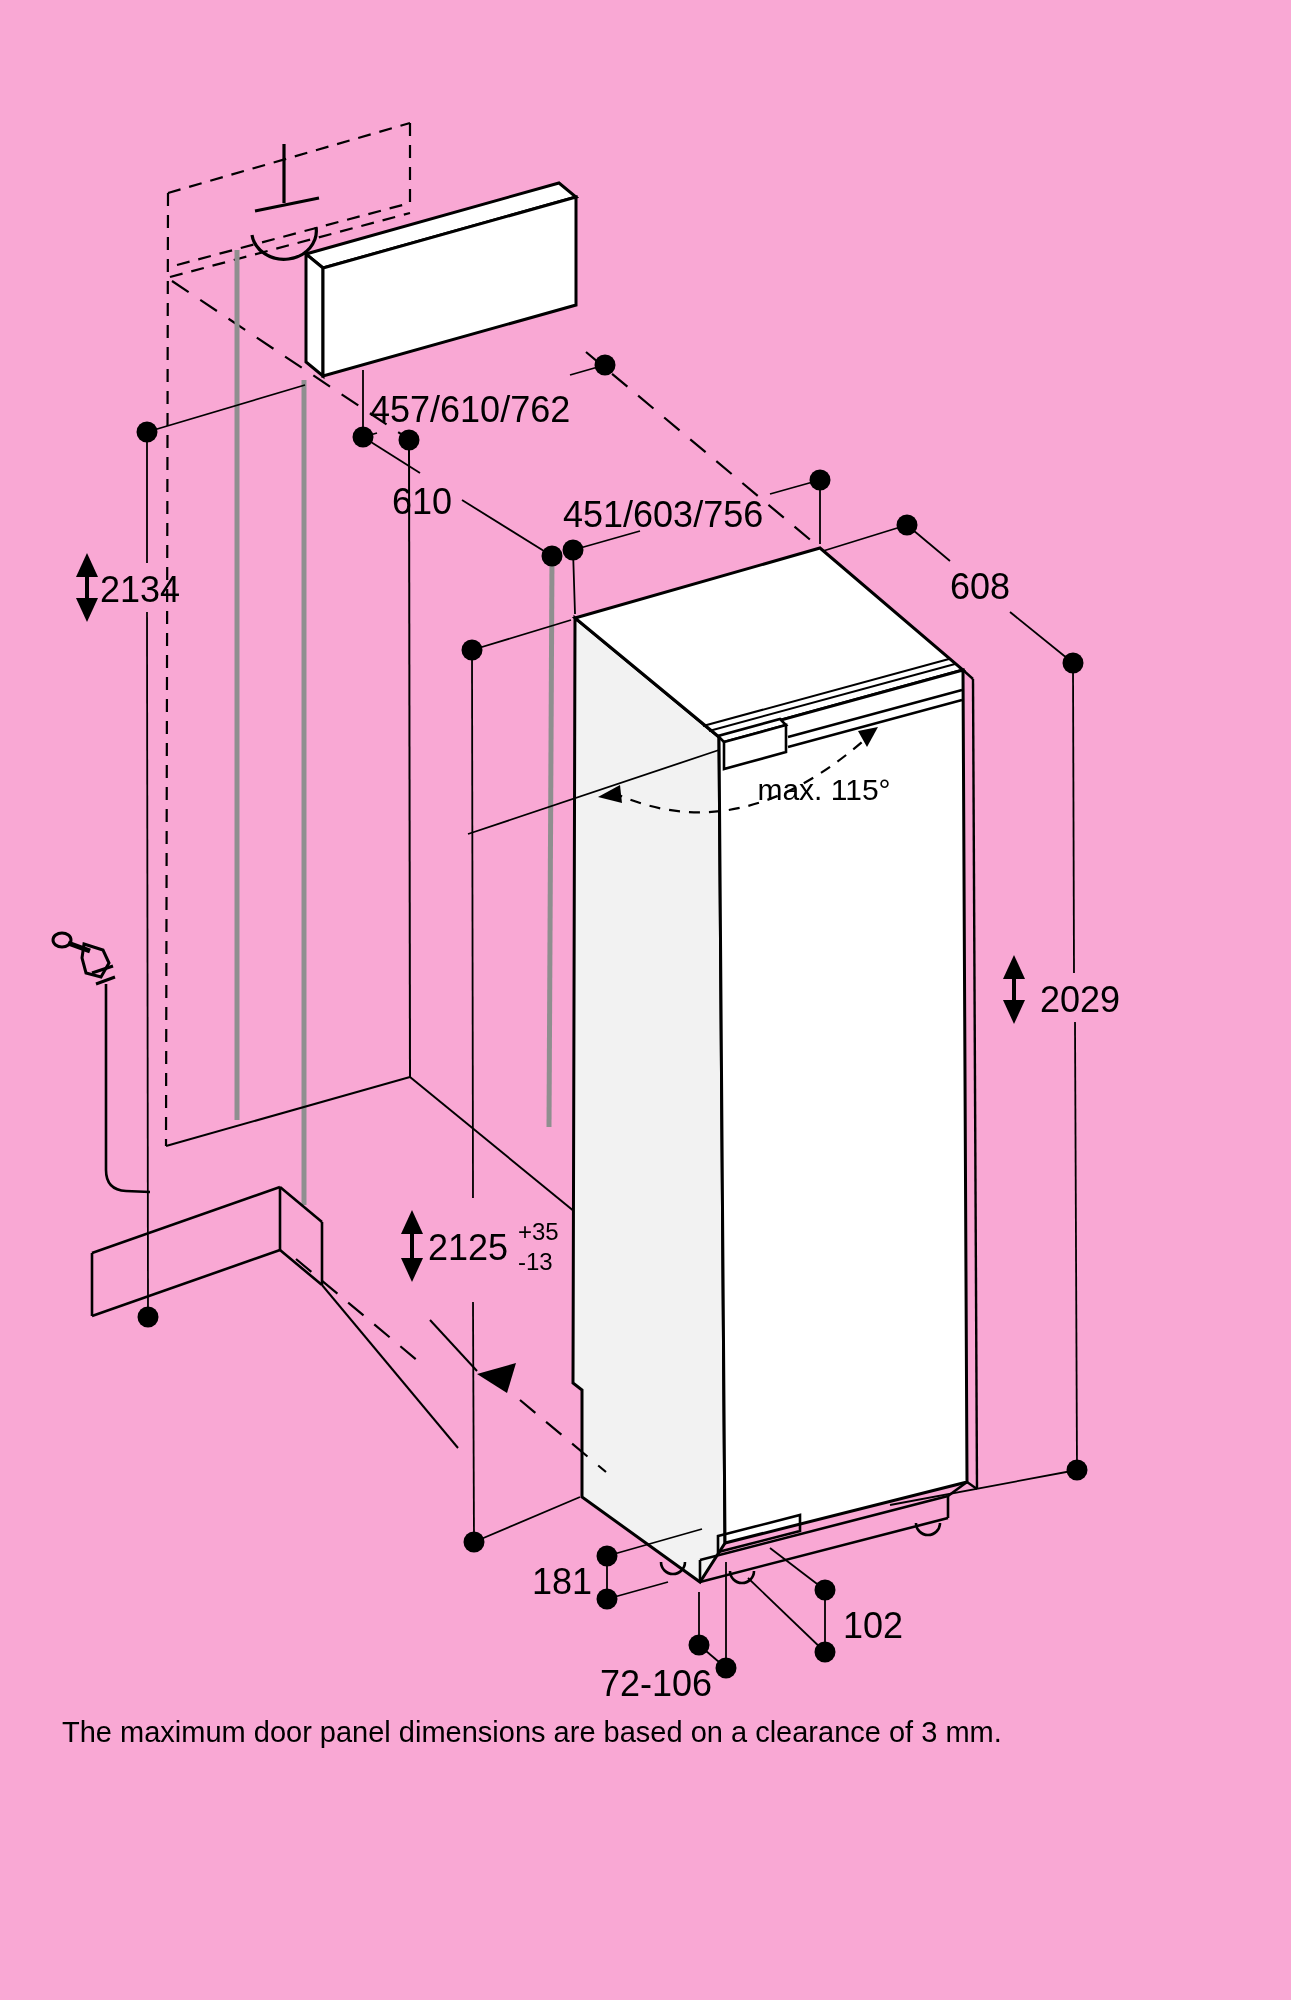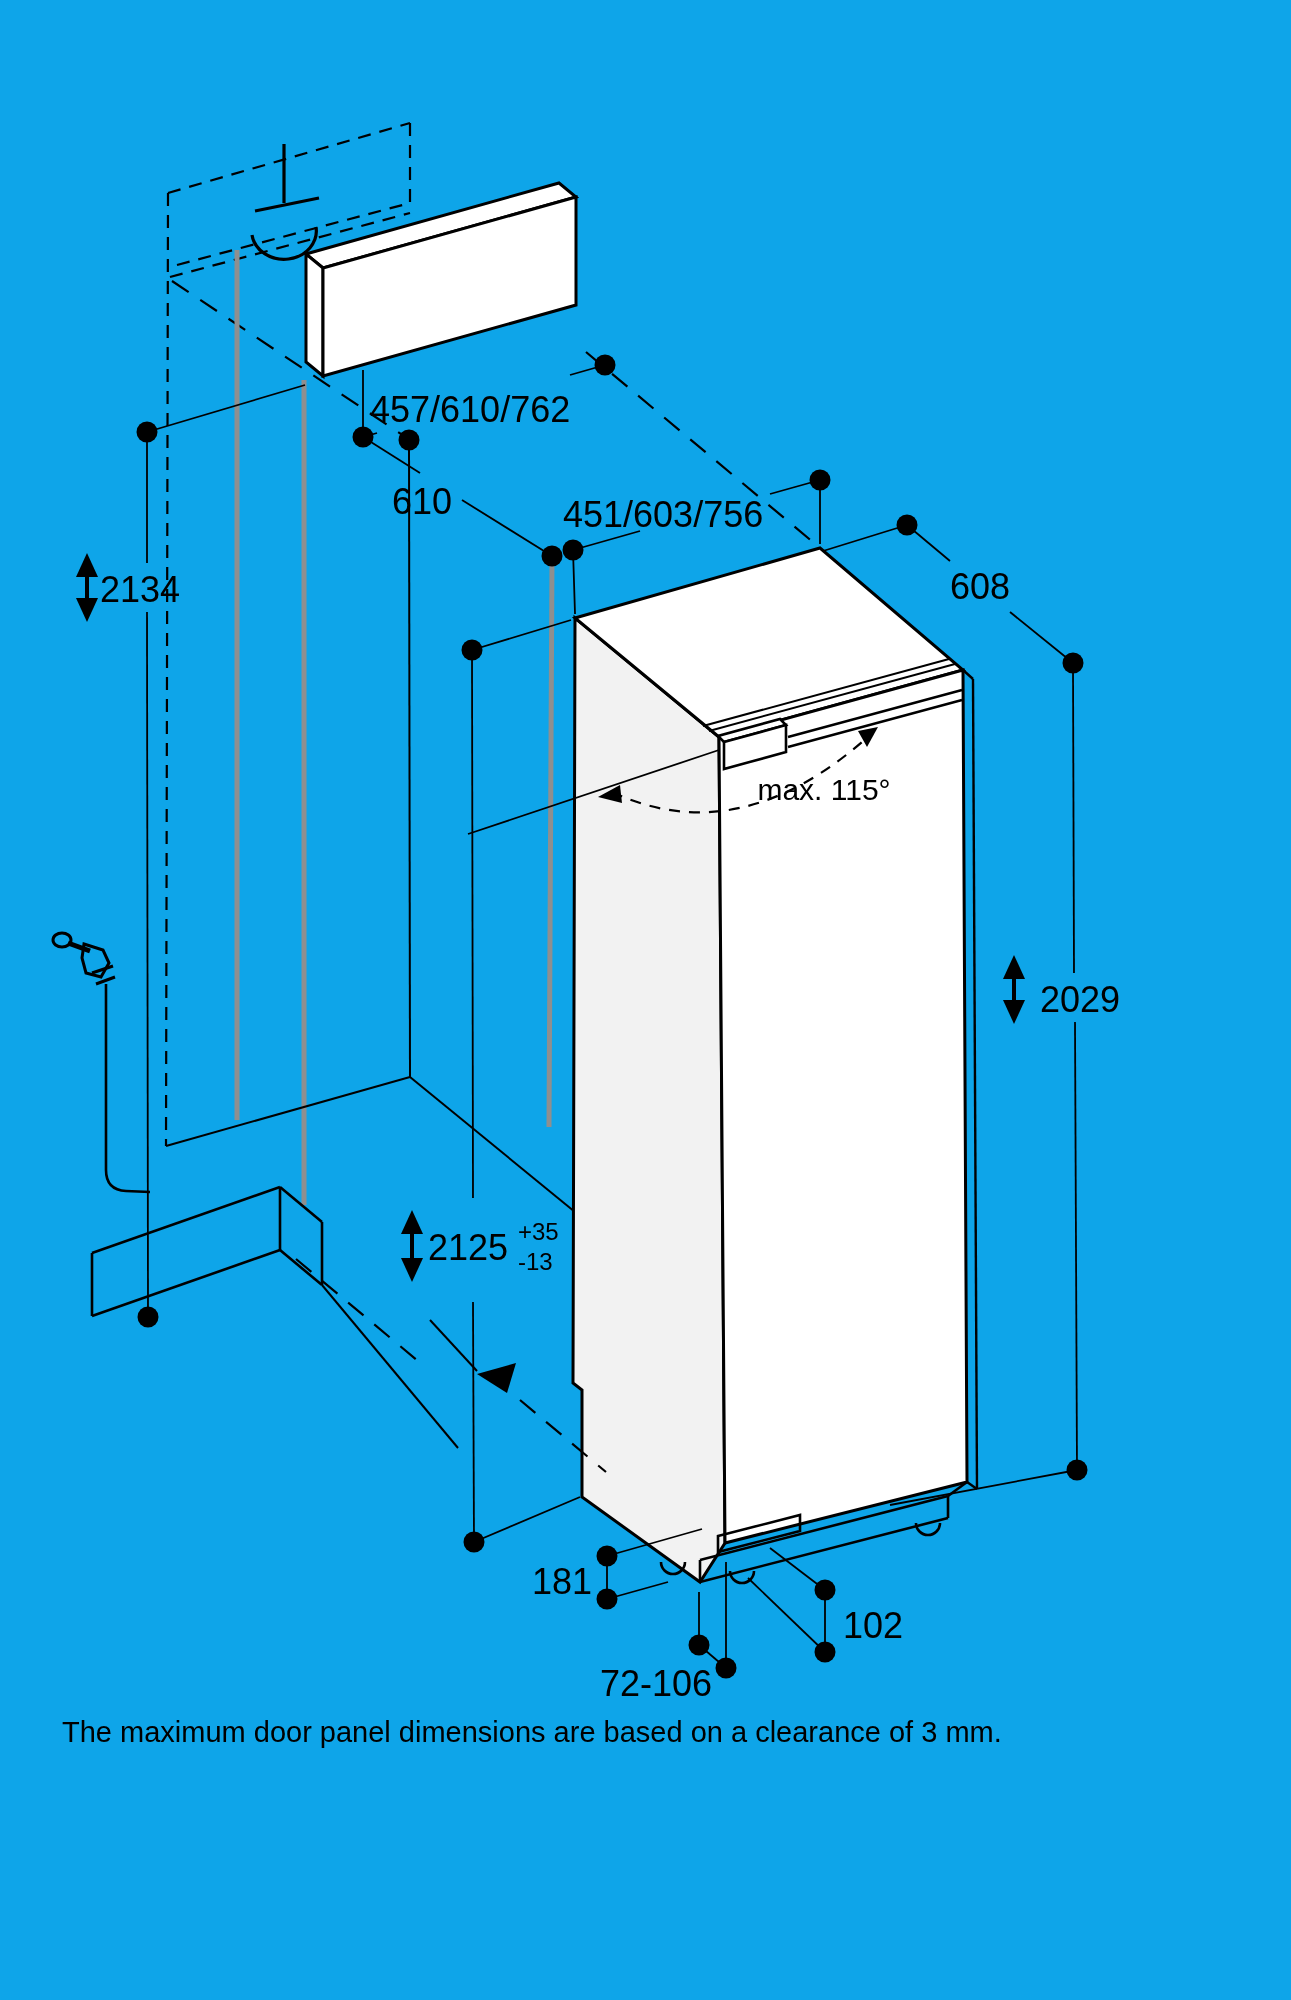--- a/index.html
+++ b/index.html
@@ -1,16 +1,16 @@
 <!DOCTYPE html>
 <html><head>
 <meta charset="utf-8">
 <style>
   html,body{margin:0;padding:0;background:#ffffff;}
-  .stage{width:1291px;height:2000px;position:relative;background:#0ea5e9;font-family:"Liberation Sans", sans-serif;}
+  .stage{width:1291px;height:2000px;position:relative;background:#f9a8d4;font-family:"Liberation Sans", sans-serif;}
   svg{display:block;}
   text{font-family:"Liberation Sans","DejaVu Sans",sans-serif;fill:#000;}
   .dim{font-size:36px;}
   .dim-small{font-size:24px;}
   .angle{font-size:30px;}
   .caption{font-size:29px;}
 </style>
 </head>
 <body>
 

